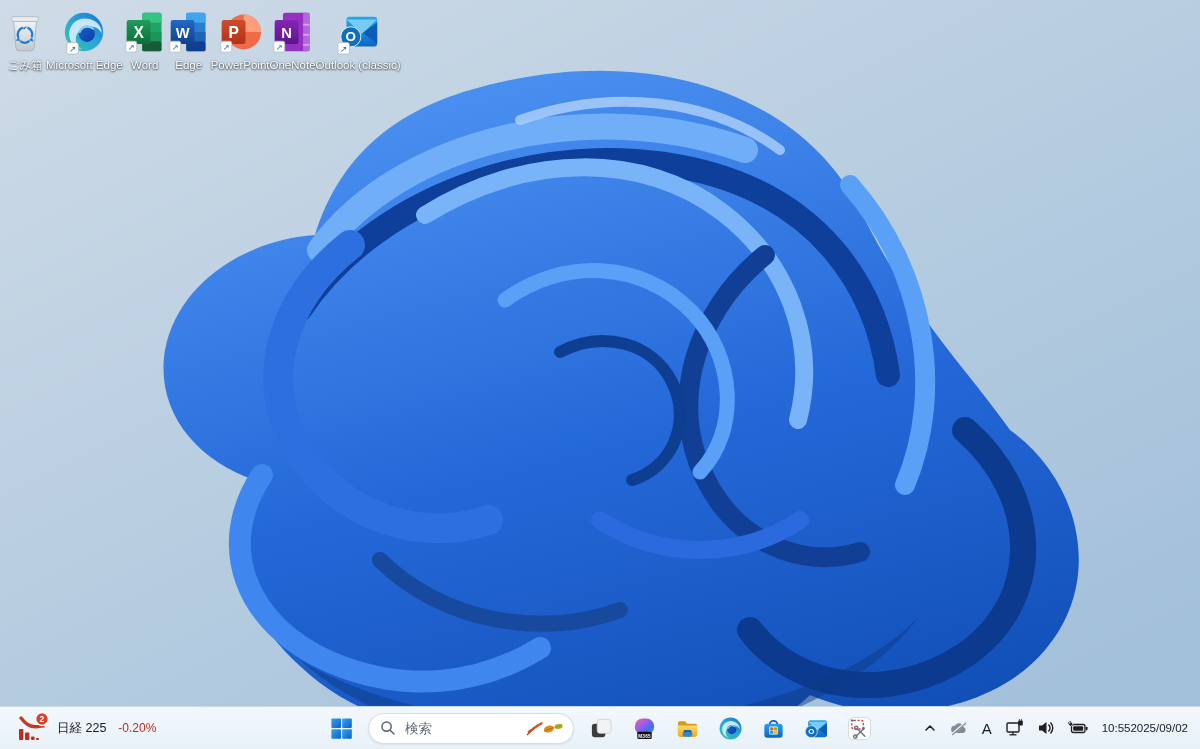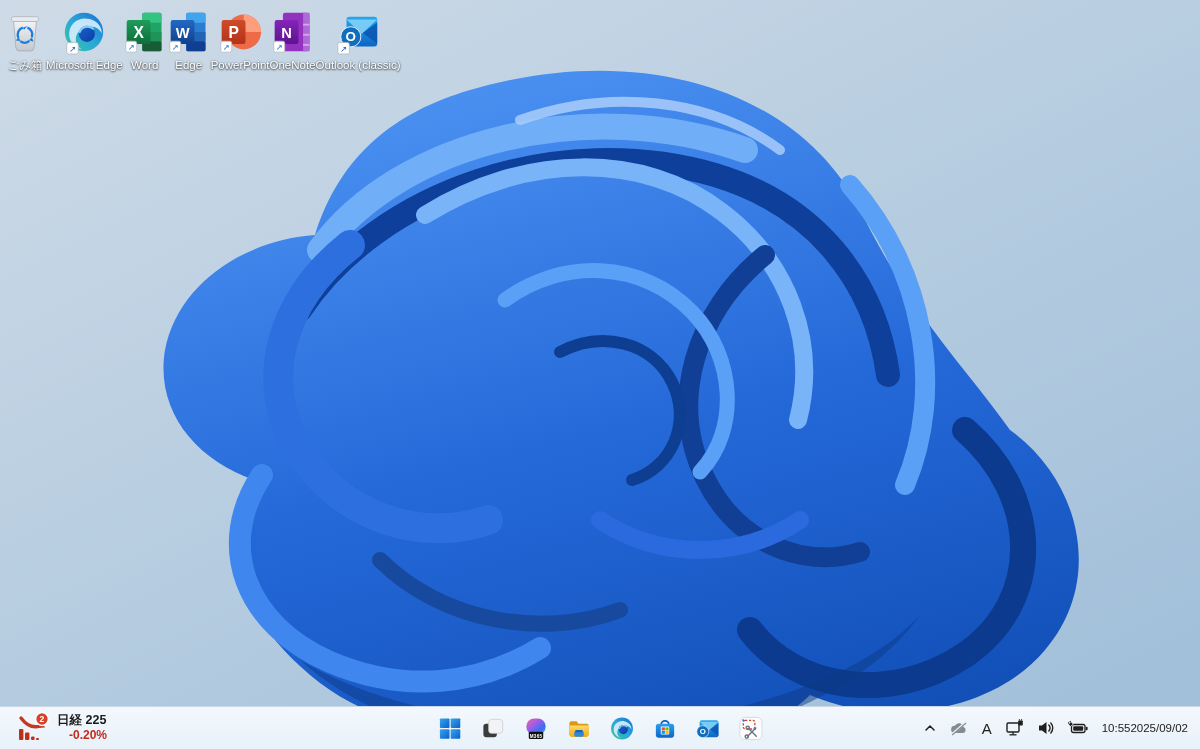--- a/index.html
+++ b/index.html
@@ -30,21 +30,21 @@
   .taskbar{
     position:absolute;left:0;right:0;bottom:0;height:43px;z-index:5;
     background:linear-gradient(#f3f8fd,#e8f1f9);
     border-top:1px solid rgba(150,175,200,.38);
     display:flex;align-items:center;
   }
   .tb-widget{
     position:absolute;left:8px;top:0;bottom:0;
     display:flex;align-items:center;gap:7px;padding:0 8px;border-radius:6px;cursor:pointer;
   }
-  .w-texts{display:flex;flex-direction:column;justify-content:center;line-height:1.2;font-weight:bold;}
+  .w-texts{display:flex;justify-content:center;line-height:1.2;}
   .w-title{font-size:12.5px;color:#1a1a1a;}
   .w-change{font-size:12px;color:#c42b1c;margin-left:12px;}
   .tb-center{
     position:absolute;left:50%;top:0;bottom:0;transform:translateX(-50%);
     display:flex;align-items:center;gap:3px;
   }
   .tb-btn{
     width:40px;height:38px;border-radius:6px;display:flex;align-items:center;justify-content:center;
     cursor:pointer;position:relative;
   }
@@ -320,20 +320,40 @@
             </defs>
           <g fill="url(#stg)">
             <rect x="2.5" y="2.5" width="10" height="10" rx="1"></rect>
             <rect x="13.7" y="2.5" width="10" height="10" rx="1"></rect>
             <rect x="2.5" y="13.7" width="10" height="10" rx="1"></rect>
             <rect x="13.7" y="13.7" width="10" height="10" rx="1"></rect>
           </g>
         </svg>
       </div>
 
+      <div class="search-pill">
+        <svg width="16" height="16" viewBox="0 0 16 16" style="margin-right:7px;flex:none;">
+          <circle cx="6.6" cy="6.6" r="4.6" fill="none" stroke="#5a6570" stroke-width="1.5"></circle>
+          <line x1="10.2" y1="10.2" x2="14" y2="14" stroke="#5a6570" stroke-width="1.5" stroke-linecap="round"></line>
+        </svg>
+        <input type="text" placeholder="検索" style="">
+        <svg width="40" height="20" viewBox="0 0 40 20" style="flex:none;">
+          <path d="M3 17 C8 12 12 8 18 5" stroke="#a84418" stroke-width="1.3" fill="none"></path>
+          <g fill="#cf4f1f">
+            <ellipse cx="6" cy="13" rx="2.8" ry="1.3" transform="rotate(-38 6 13)"></ellipse>
+            <ellipse cx="9.5" cy="10.5" rx="2.8" ry="1.3" transform="rotate(-38 9.5 10.5)"></ellipse>
+            <ellipse cx="13" cy="8" rx="2.8" ry="1.3" transform="rotate(-35 13 8)"></ellipse>
+            <ellipse cx="16.5" cy="6" rx="2.6" ry="1.2" transform="rotate(-32 16.5 6)"></ellipse>
+          </g>
+          <ellipse cx="25" cy="11" rx="5.2" ry="3.4" fill="#e2891c" transform="rotate(-16 25 11)"></ellipse>
+          <path d="M20.5 13 L29.5 9.5" stroke="#b86a10" stroke-width="0.9"></path>
+          <ellipse cx="34.5" cy="8.5" rx="4.2" ry="2.5" fill="#b3ad2f" transform="rotate(-12 34.5 8.5)"></ellipse>
+          <path d="M31 9.6 L38 7.4" stroke="#8f8a20" stroke-width="0.8"></path>
+        </svg>
+      </div>
 
       <div class="tb-btn">
         <svg width="25" height="25" viewBox="0 0 26 26">
           <rect x="3" y="8" width="14" height="14" rx="3" fill="#3b3b3b"></rect>
           <rect x="8.5" y="3.5" width="14.5" height="14.5" rx="3" fill="#f2f3f4" stroke="#c9cdd2" stroke-width="0.8"></rect>
         </svg>
       </div>
 
       <div class="tb-btn">
         <svg width="25" height="25" viewBox="0 0 26 26">

